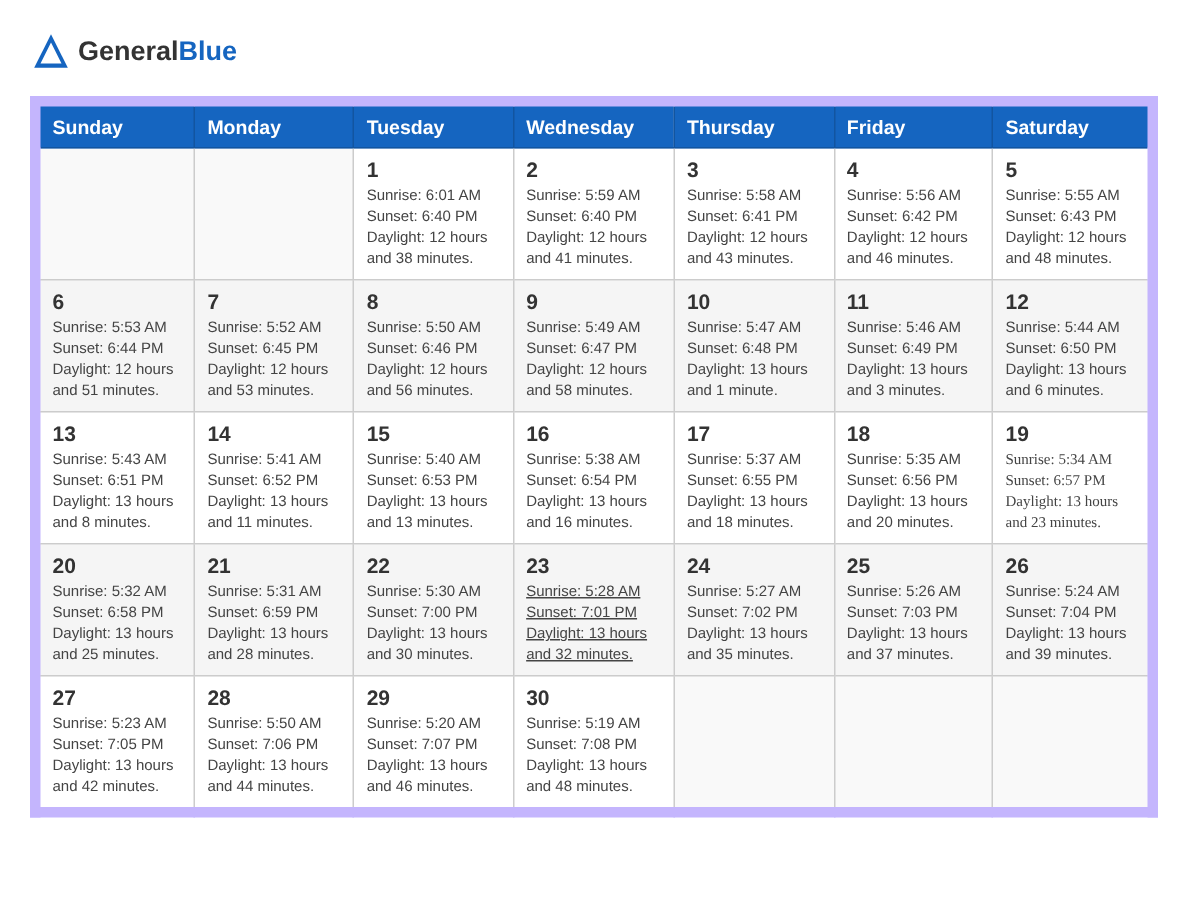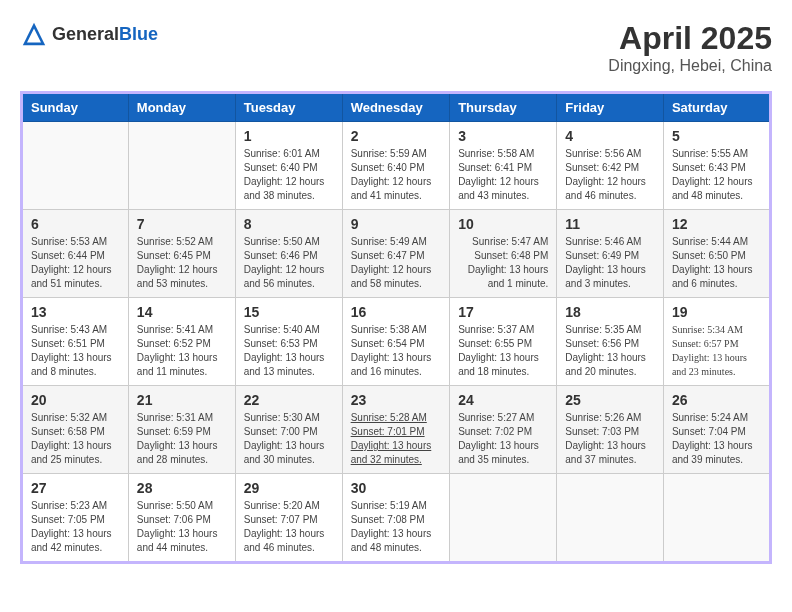--- a/index.html
+++ b/index.html
@@ -43,21 +43,21 @@
       font-weight: bold;
       color: #333;
     }
     .location-title {
       font-size: 16px;
       color: #555;
     }
     .calendar {
       width: 100%;
       border-collapse: collapse;
-      border: 3px solid #c4b5fd;
+      border: 7px solid #c4b5fd;
     }
     .calendar th {
       background-color: #1565c0;
       color: #fff;
       font-size: 13px;
       font-weight: bold;
       padding: 6px 8px;
       text-align: left;
       border: 1px solid #1255a0;
     }
@@ -101,24 +101,20 @@
 <div class="header">
   <div class="logo">
     <svg class="logo-icon" viewBox="0 0 40 40">
       <polygon points="20,4 36,36 4,36" fill="#1565c0"></polygon>
       <polygon points="20,12 30,32 10,32" fill="#fff"></polygon>
     </svg>
     <div>
       <span class="logo-text-general">General</span><span class="logo-text-blue">Blue</span>
     </div>
   </div>
-  <div class="title-block">
-    <div class="month-title">April 2025</div>
-    <div class="location-title">Dingxing, Hebei, China</div>
-  </div>
 </div>
 
 <table class="calendar">
   <thead>
     <tr>
     <th>Sunday</th>
         <th>Monday</th>
         <th>Tuesday</th>
         <th>Wednesday</th>
         <th>Thursday</th>
@@ -181,21 +177,21 @@
 Daylight: 12 hours and 56 minutes.</div>
         </td>
         <td>
           <div class="day-number">9</div>
           <div class="day-info" style="white-space: pre-line;">Sunrise: 5:49 AM
 Sunset: 6:47 PM
 Daylight: 12 hours and 58 minutes.</div>
         </td>
         <td>
           <div class="day-number">10</div>
-          <div class="day-info" style="white-space: pre-line; text-align: right;">Sunrise: 5:47 AM
+          <div class="day-info" style="white-space: pre-line;">Sunrise: 5:47 AM
 Sunset: 6:48 PM
 Daylight: 13 hours and 1 minute.</div>
         </td>
         <td>
           <div class="day-number">11</div>
           <div class="day-info" style="white-space: pre-line;">Sunrise: 5:46 AM
 Sunset: 6:49 PM
 Daylight: 13 hours and 3 minutes.</div>
         </td>
         <td>

